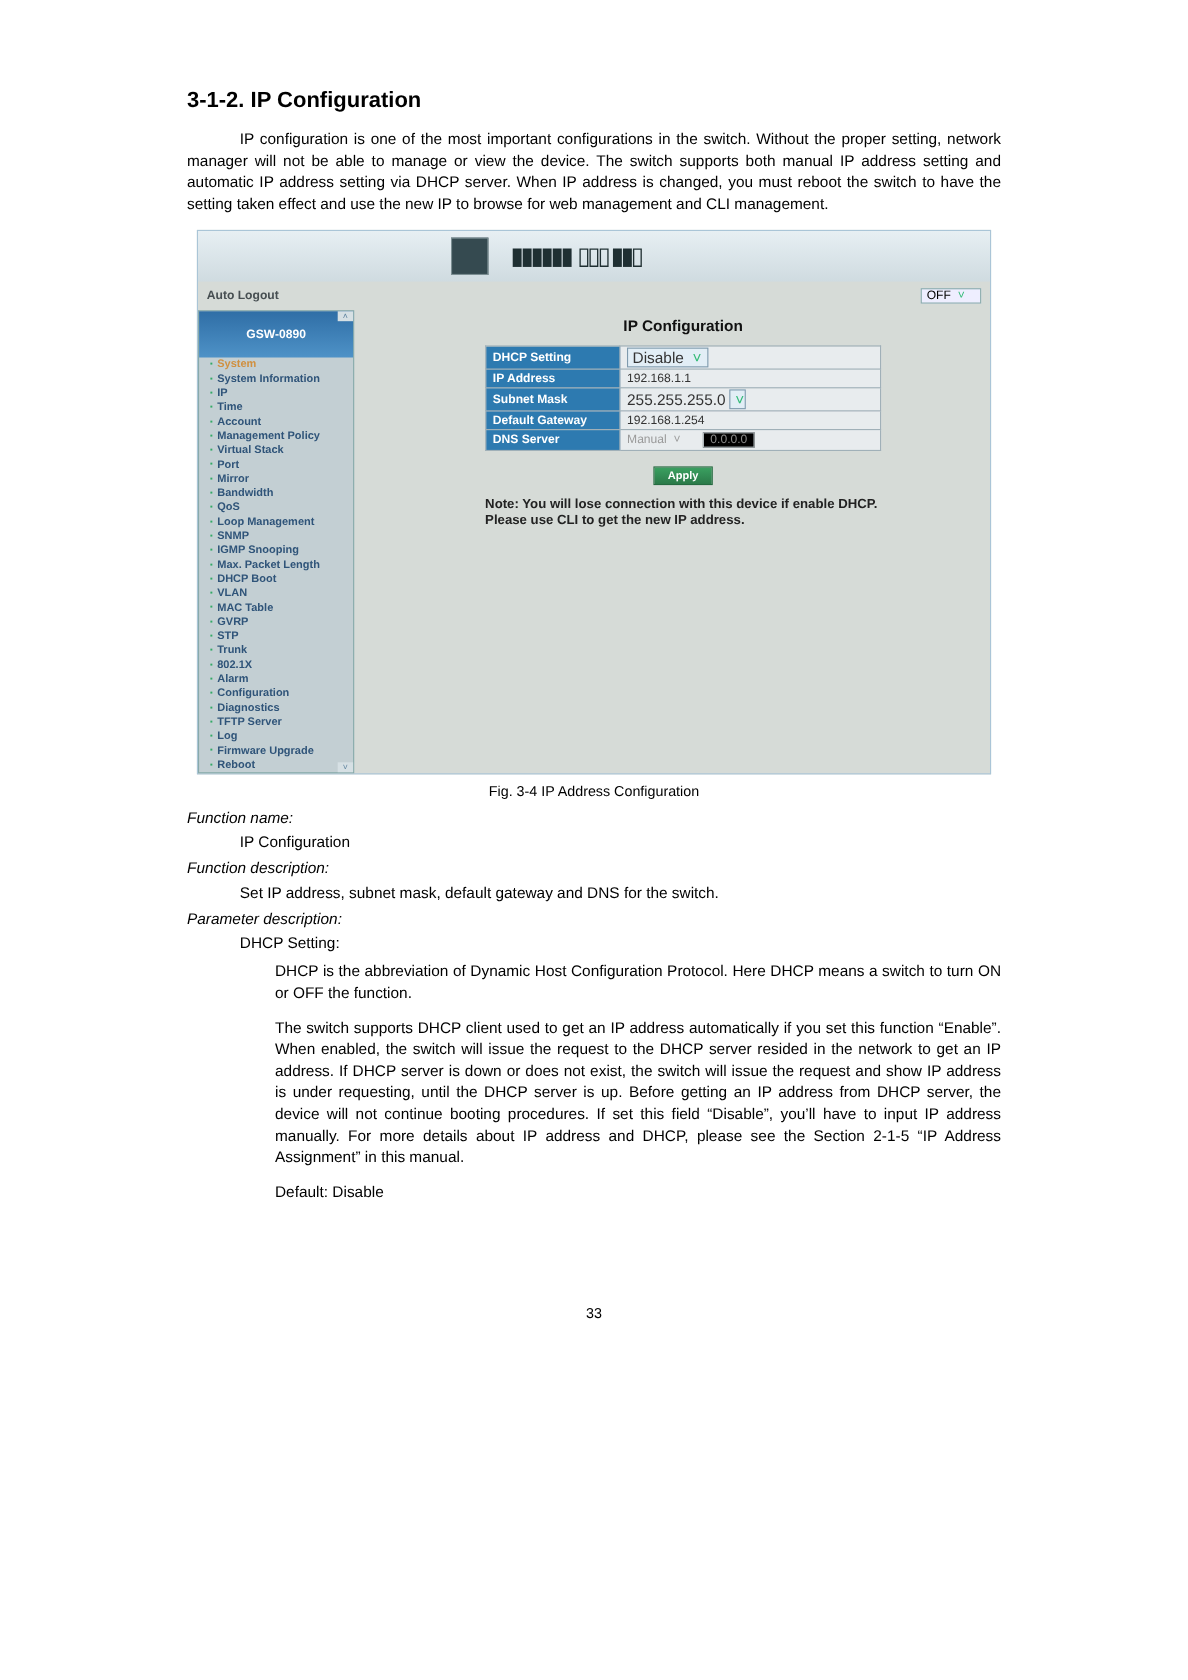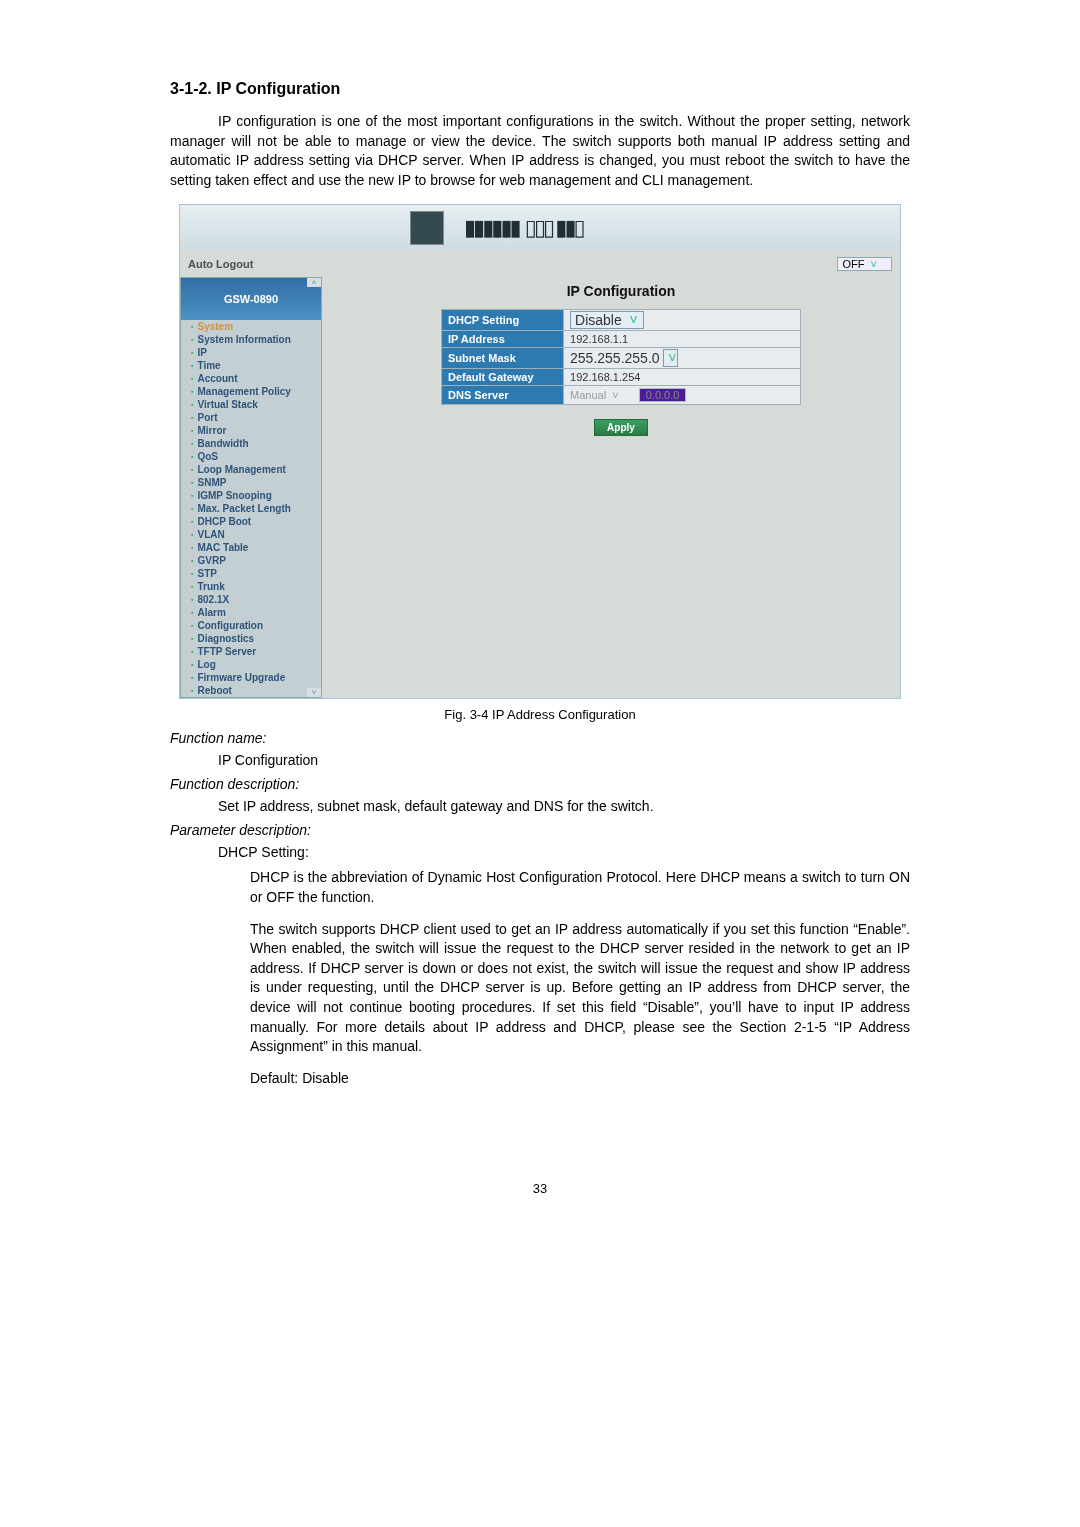--- a/index.html
+++ b/index.html
@@ -6,21 +6,21 @@
       font-family: Arial, Helvetica, sans-serif;
       max-width: 1080px;
       margin: 0 auto;
       padding: 80px 170px 80px 170px;
       font-size: 14px;
       color: #000;
       background: #fff;
     }
     .section-heading {
       font-weight: bold;
-      font-size: 16px;
+      font-size: 20px;
       margin-bottom: 14px;
     }
     .intro-para {
       text-align: justify;
       line-height: 1.4;
       margin-bottom: 14px;
       text-indent: 48px;
     }
     .screenshot {
       background: #d6dbd7;
@@ -153,21 +153,21 @@
       border: 1px solid #7f9aad;
       font-size: 14px;
       padding: 0 5px 0 4px;
     }
     .dns-mode {
       color: #9a9a9a;
       margin-right: 17px;
     }
     .dns-val-box {
       display: inline-block;
-      background: #4c1d95;
+      background: #000000;
       padding: 0 6px;
       border: 1px solid #b0b9bd;
     }
     .apply-btn {
       display: block;
       margin: 14px auto 0;
       background: linear-gradient(#3aa060, #2b7a49);
       color: #fff;
       font-weight: bold;
       border: 1px solid #256b40;
@@ -299,20 +299,21 @@
             <span class="dns-mode">
               <span>Manual</span>
               <span>&nbsp;˅</span>
             </span>
             <span class="dns-val-box">0.0.0.0</span>
           </td>
         </tr>
       </tbody>
         </table>
       <button class="apply-btn">Apply</button>
+      <div class="note-text">Note: You will lose connection with this device if enable DHCP. Please use CLI to get the new IP address.</div>
     </div>
   </div>
 </div>
 
 <div class="fig-caption">Fig. 3-4 IP Address Configuration</div>
 
 <div class="label-italic">Function name:</div>
 <div class="level-1">IP Configuration</div>
 
 <div class="label-italic">Function description:</div>

